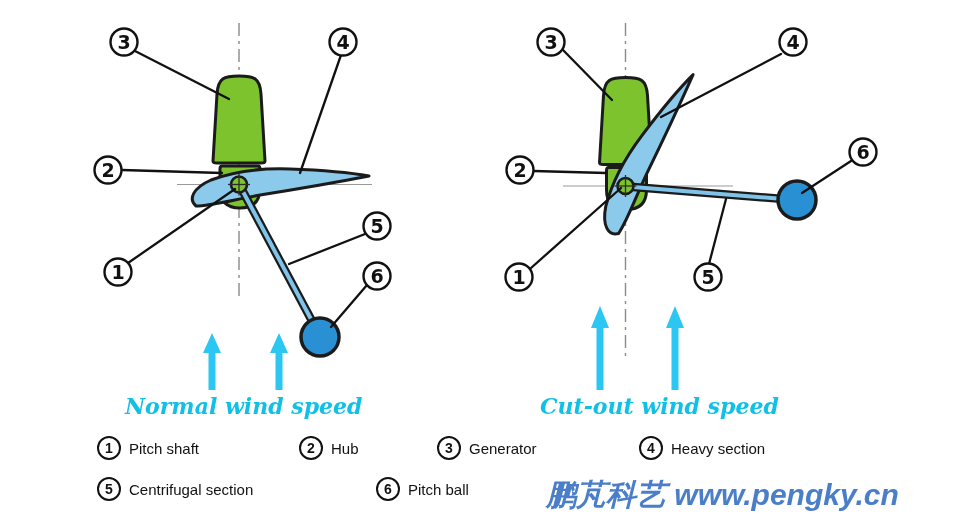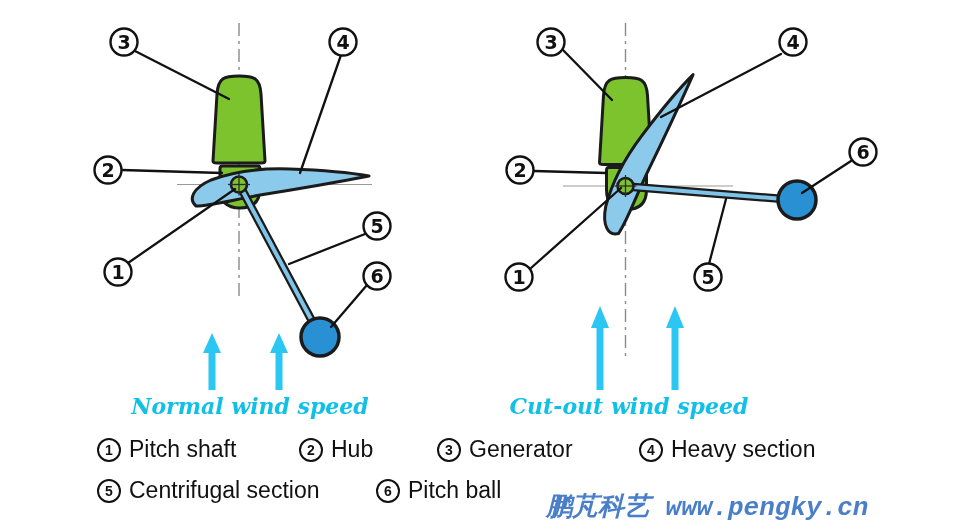--- a/index.html
+++ b/index.html
@@ -1,32 +1,32 @@
 <!DOCTYPE html>
 <html><head>
 <meta charset="utf-8">
 <style>
   html,body{margin:0;padding:0;background:#fff;}
   .stage{position:relative;width:960px;height:530px;background:#ffffff;overflow:hidden;
          font-family:"Liberation Sans", sans-serif;}
   svg{position:absolute;left:0;top:0;}
   .callout-num{font-family:"DejaVu Sans", sans-serif;font-weight:bold;font-size:19px;fill:#111;}
-  .diagram-title{position:absolute;top:393px;text-align:center;
+  .diagram-title{position:absolute;top:393px;text-align:left;
       font-family:"DejaVu Serif", serif;font-style:italic;font-weight:bold;
       font-size:22px;color:#10c0e6;white-space:nowrap;}
   .title-left{left:125px;width:250px;}
-  .title-right{left:504px;width:250px;}
+  .title-right{left:540px;width:250px;}
   .legend-item{position:absolute;display:flex;align-items:center;gap:8px;white-space:nowrap;}
   .legend-num{display:inline-flex;align-items:center;justify-content:center;
       width:20px;height:20px;border:2px solid #111;border-radius:50%;
       font-weight:bold;font-size:14px;color:#111;flex:0 0 auto;}
-  .legend-label{font-size:23px;color:#111;}
-  .watermark{position:absolute;left:546px;top:489px;
-      font-family:Liberation Mono, monospace;font-style:italic;font-weight:bold;
-      font-size:26px;color:#4a7ec8;white-space:nowrap;}
+  .legend-label{font-size:15px;color:#111;}
+  .watermark{position:absolute;left:546px;top:475px;
+      font-family:Liberation Sans, sans-serif;font-style:italic;font-weight:bold;
+      font-size:30px;color:#4a7ec8;white-space:nowrap;}
 </style>
 </head>
 <body>
 
 <div class="stage">
 
 <svg width="960" height="430" viewBox="0 0 960 430">
 
   <g>
     <line x1="239" y1="23" x2="239" y2="300" stroke="#8a8a8a" stroke-width="1.4" stroke-dasharray="13 5 3 5"></line>

